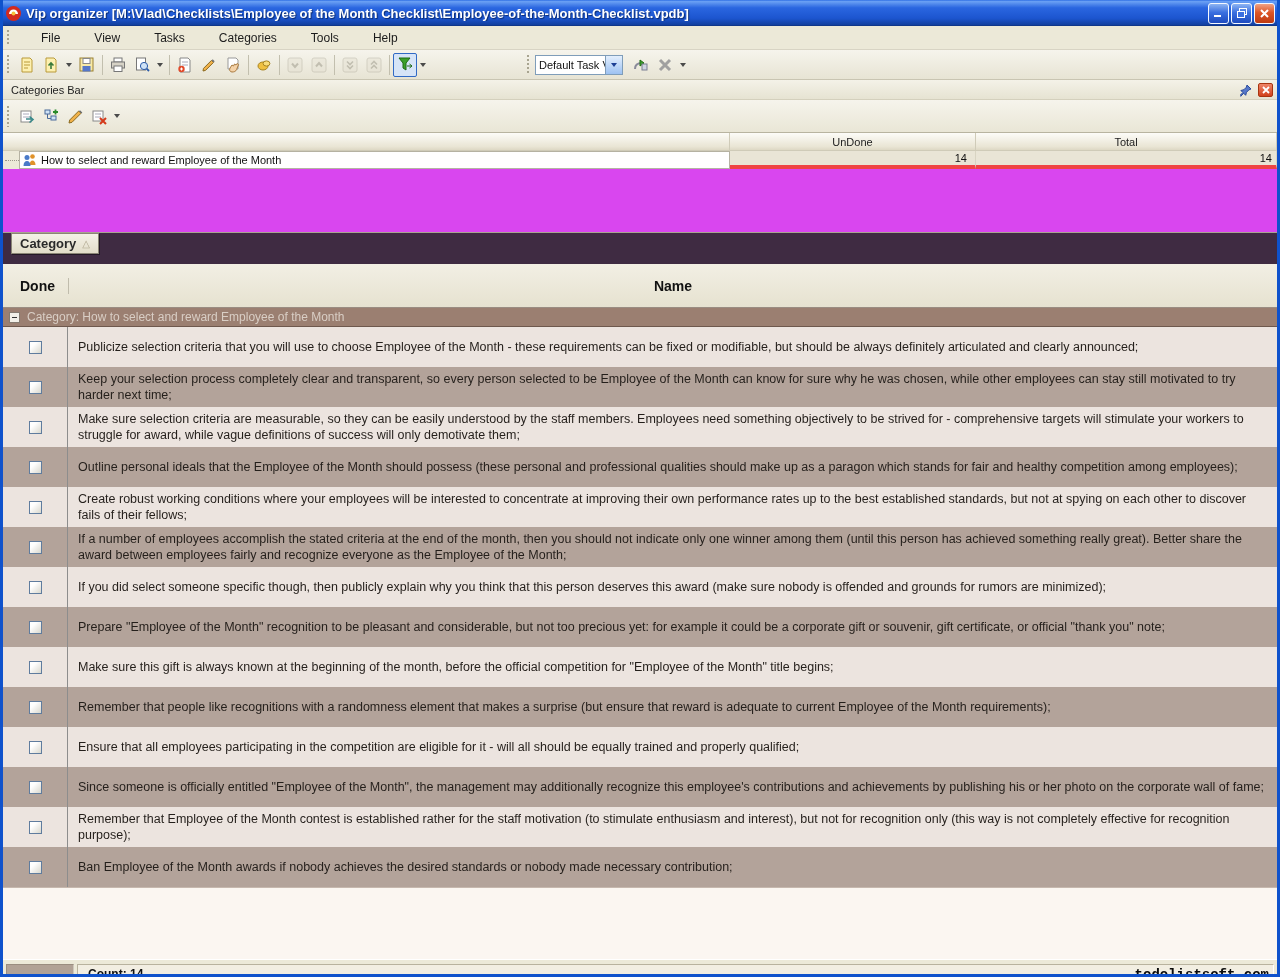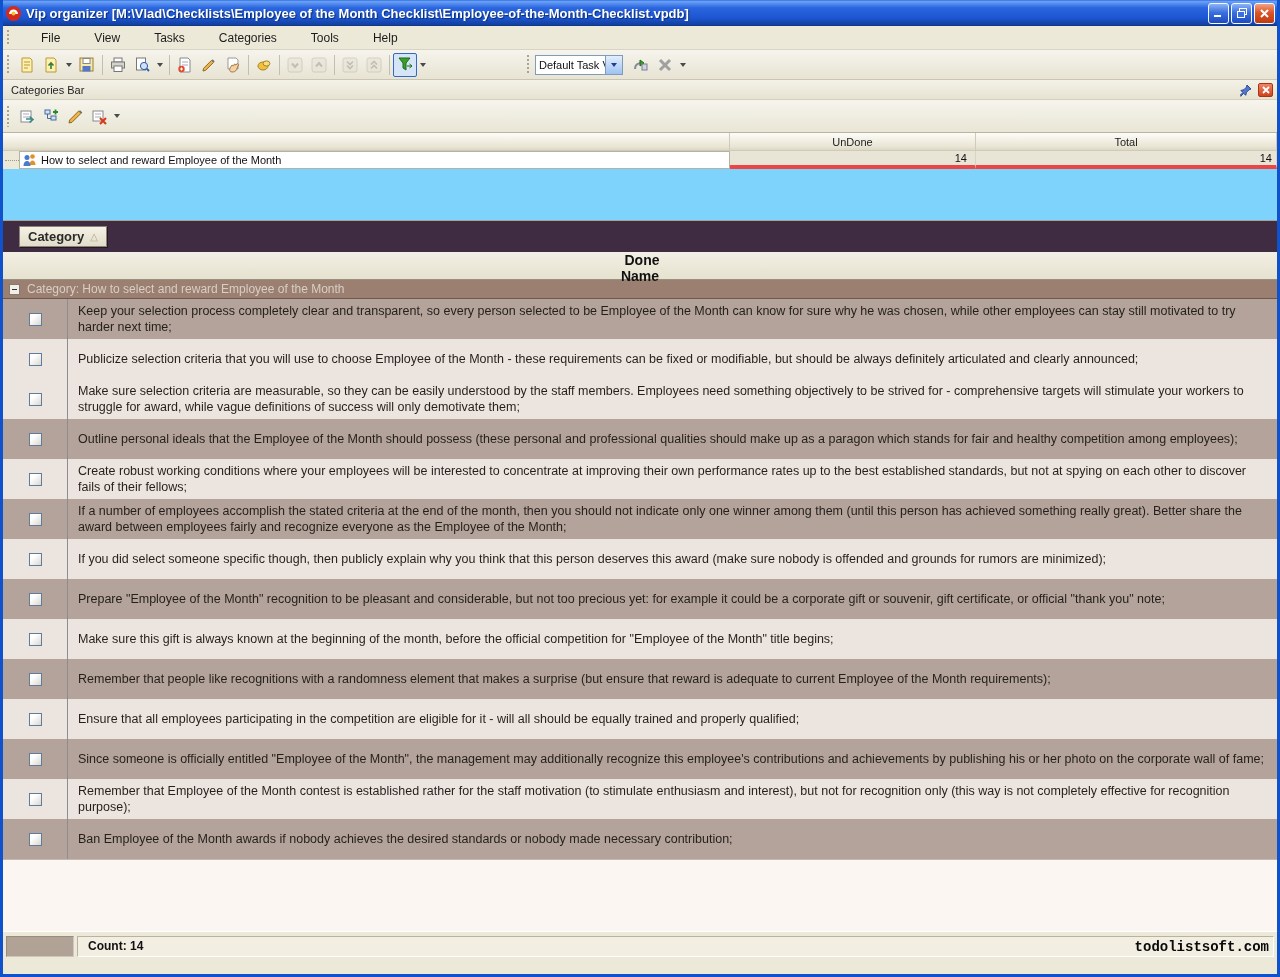--- a/index.html
+++ b/index.html
@@ -28,38 +28,38 @@
   .caret{ width:0;height:0;border-left:3px solid transparent;border-right:3px solid transparent;border-top:4px solid #4a4a4a; margin:0 3px;}
   .combo{ height:20px; width:88px; background:#fff; border:1px solid #7f9db9; display:flex; align-items:center; font-size:11px; overflow:hidden;}
   .combo .cval{ flex:1; padding:0 3px; white-space:nowrap; overflow:hidden; color:#111;}
   .combo .cbtn{ width:17px; height:100%; background:linear-gradient(180deg,#e3effd,#9dc2f2); border-left:1px solid #7f9db9; display:flex;align-items:center;justify-content:center;}
   .combo .cbtn:after{content:""; border-left:3px solid transparent;border-right:3px solid transparent;border-top:4px solid #1c3f94;}
   
   .catbar-header{ height:20px; display:flex; align-items:center; background:linear-gradient(180deg,#f4f2e8,#e6e3d2); border-bottom:1px solid #d4d0bd; padding:0 4px 0 8px; font-size:11px; color:#222;}
   .catbar-header .spacer{flex:1;}
   .cb-close{ width:15px; height:14px; background:linear-gradient(180deg,#ef8568,#d1411c); border:1px solid #a83510; border-radius:2px; display:flex;align-items:center;justify-content:center; margin-left:4px;}
   .catbar-toolbar{ height:33px; display:flex; align-items:center; background:linear-gradient(180deg,#f6f4ec,#e9e6d6); border-bottom:1px solid #b8b4a0; padding-left:2px;}
-  .cat-table{ height:88px; background:#7dd3fc; position:relative; border-bottom:1px solid #a8a490;}
+  .cat-table{ height:100px; background:#d946ef; position:relative; border-bottom:1px solid #a8a490;}
   .cat-thead{ display:flex; height:18px; }
   .cat-th{ background:linear-gradient(180deg,#fdfcf8,#e9e5d4 80%,#ddd8c4); border-right:1px solid #cfcbb8; border-bottom:1px solid #cfcbb8; font-size:11px; color:#222; display:flex; align-items:center; justify-content:center;}
   .cat-th.name{ width:727px;}
   .cat-th.num{ width:246px;}
   .cat-th.last{ flex:1;text-align:right;}
   .cat-row{ display:flex; height:18px; font-size:11px; align-items:stretch; }
   .cat-row .tree{ width:16px; background:#ece9d8; position:relative;}
   .cat-row .tree:after{ content:""; position:absolute; top:50%; left:2px; right:0; border-top:1px dotted #9a968a;}
   .cat-name-cell{ width:711px; background:#fff; border:1px solid #b5b2a2; display:flex; align-items:center; gap:3px; padding-left:2px; color:#111;}
   .cat-num-cell{ width:246px; background:#e9e5d6; border-right:1px solid #d8d4c2; border-bottom:4px solid #ef4444; display:flex; align-items:center; justify-content:flex-end; padding-right:8px; color:#111;}
   .cat-num-cell.last{ flex:1; padding-right:4px;}
   
-  .group-band{ height:31px; background:#3f2b42; display:flex; align-items:center; padding-left:16px;}
+  .group-band{ height:31px; background:#3f2b42; display:flex; align-items:flex-start; padding-left:8px;}
   .group-btn{ height:21px; background:linear-gradient(180deg,#f4f1e6,#e2ddc9); border:1px solid #8a8575; box-shadow:1px 1px 0 #241826; display:flex; align-items:center; gap:6px; padding:0 8px; font-size:13px; font-weight:bold; color:#2a2a2a;}
   .group-btn .tri{ font-size:10px; color:#b0a890; font-weight:normal;}
   
-  .list-header{ height:28px; background:linear-gradient(180deg,#f2efe4,#e6e2d0); border-bottom:1px solid #9a8d82; display:flex; align-items:center; font-size:14px; font-weight:bold; color:#111;flex-direction:column;}
+  .list-header{ height:44px; background:linear-gradient(180deg,#f2efe4,#e6e2d0); border-bottom:1px solid #9a8d82; display:flex; align-items:center; font-size:14px; font-weight:bold; color:#111;}
   .lh-done{ width:65px; padding-left:17px; }
   .lh-sep{ width:1px; height:16px; background:#c0bcac;}
   .lh-name{ flex:1; text-align:center;}
   
   .group-row{ height:19px; background:#9b7f71; display:flex; align-items:center; font-size:12px; color:#d9cec5; padding-left:6px; gap:7px; border-bottom:1px solid #6e584d;}
   .minus-box{ width:11px; height:11px; background:#f2efe8; border:1px solid #857a70; position:relative; flex:0 0 auto;}
   .minus-box:after{ content:""; position:absolute; left:2px; right:2px; top:4px; border-top:1px solid #333;}
   
   .rows{}
   .item-row{ height:40px; display:flex; align-items:stretch;}
@@ -323,31 +323,31 @@
     <span class="lh-sep"></span>
     <span class="lh-name">Name</span>
   </div>
 
   <div class="group-row">
     <span class="minus-box"></span>
     <span>Category: How to select and reward Employee of the Month</span>
   </div>
 
   <div class="rows">
+    <div class="item-row light">
+        <div class="done-cell">
+          <span class="checkbox"></span>
+        </div>
+        <div class="name-cell">Publicize selection criteria that you will use to choose Employee of the Month - these requirements can be fixed or modifiable, but should be always definitely articulated and clearly announced;</div>
+      </div>
     <div class="item-row dark">
         <div class="done-cell">
           <span class="checkbox"></span>
         </div>
         <div class="name-cell">Keep your selection process completely clear and transparent, so every person selected to be Employee of the Month can know for sure why he was chosen, while other employees can stay still motivated to try harder next time;</div>
-      </div>
-    <div class="item-row light">
-        <div class="done-cell">
-          <span class="checkbox"></span>
-        </div>
-        <div class="name-cell">Publicize selection criteria that you will use to choose Employee of the Month - these requirements can be fixed or modifiable, but should be always definitely articulated and clearly announced;</div>
       </div>
     <div class="item-row light">
         <div class="done-cell">
           <span class="checkbox"></span>
         </div>
         <div class="name-cell">Make sure selection criteria are measurable, so they can be easily understood by the staff members. Employees need something objectively to be strived for - comprehensive targets will stimulate your workers to struggle for award, while vague definitions of success will only demotivate them;</div>
       </div>
     <div class="item-row dark">
         <div class="done-cell">
           <span class="checkbox"></span>

